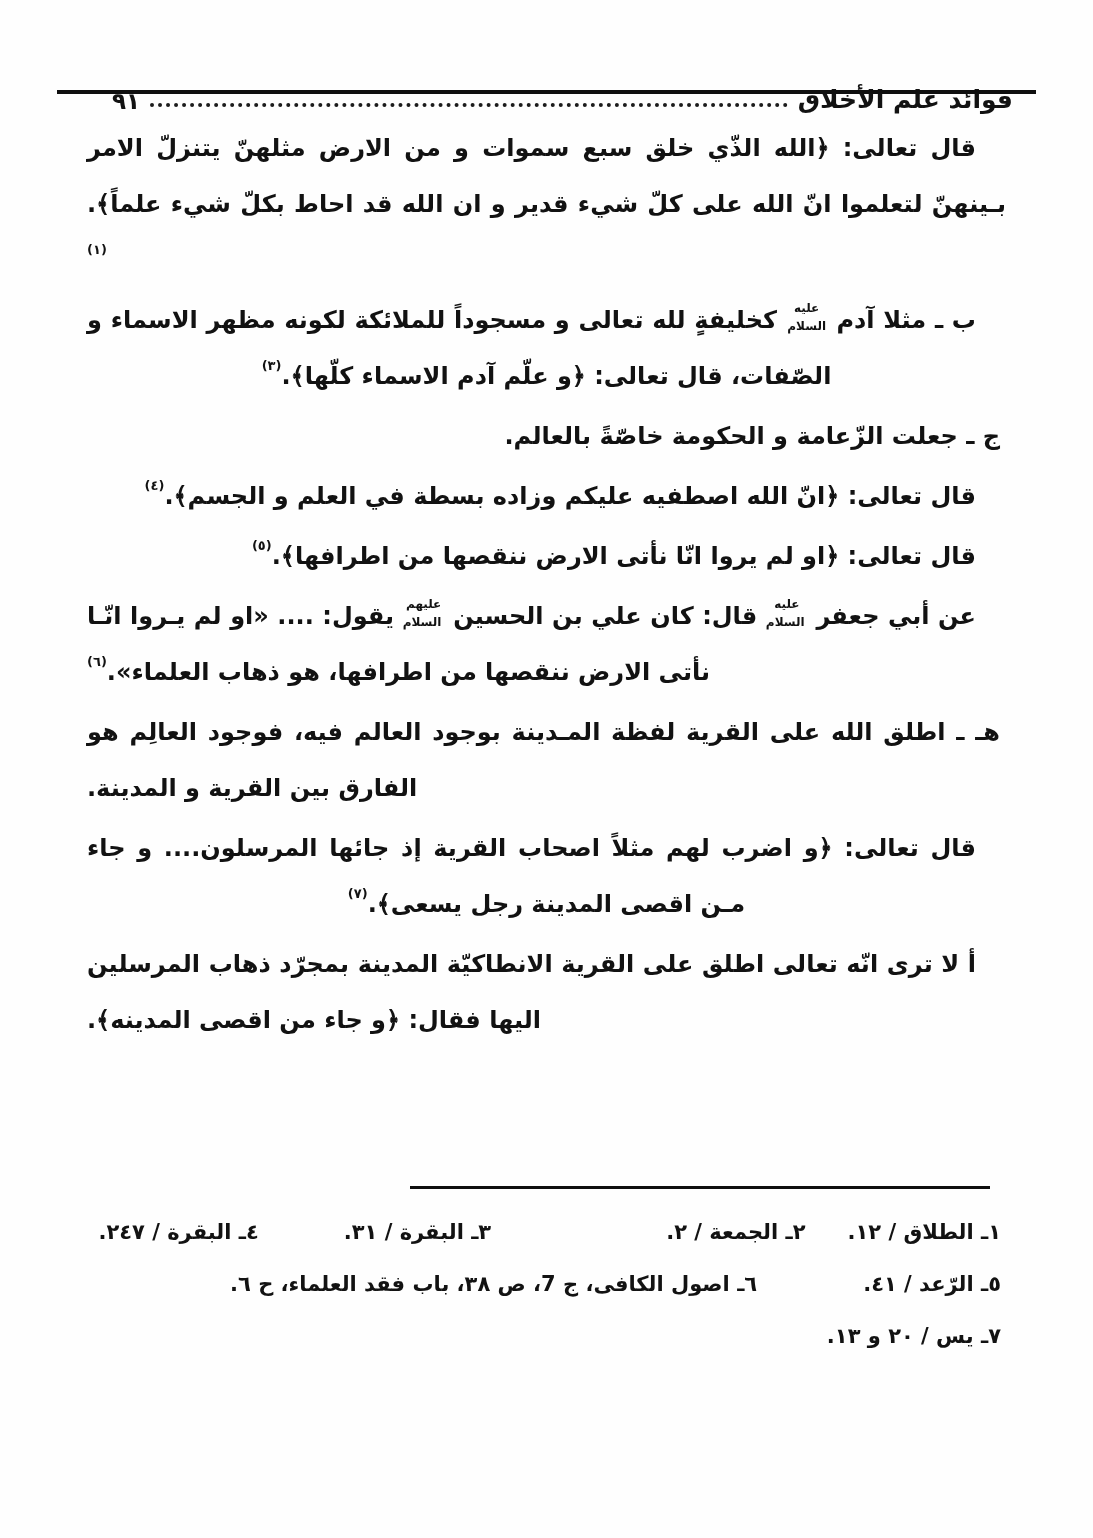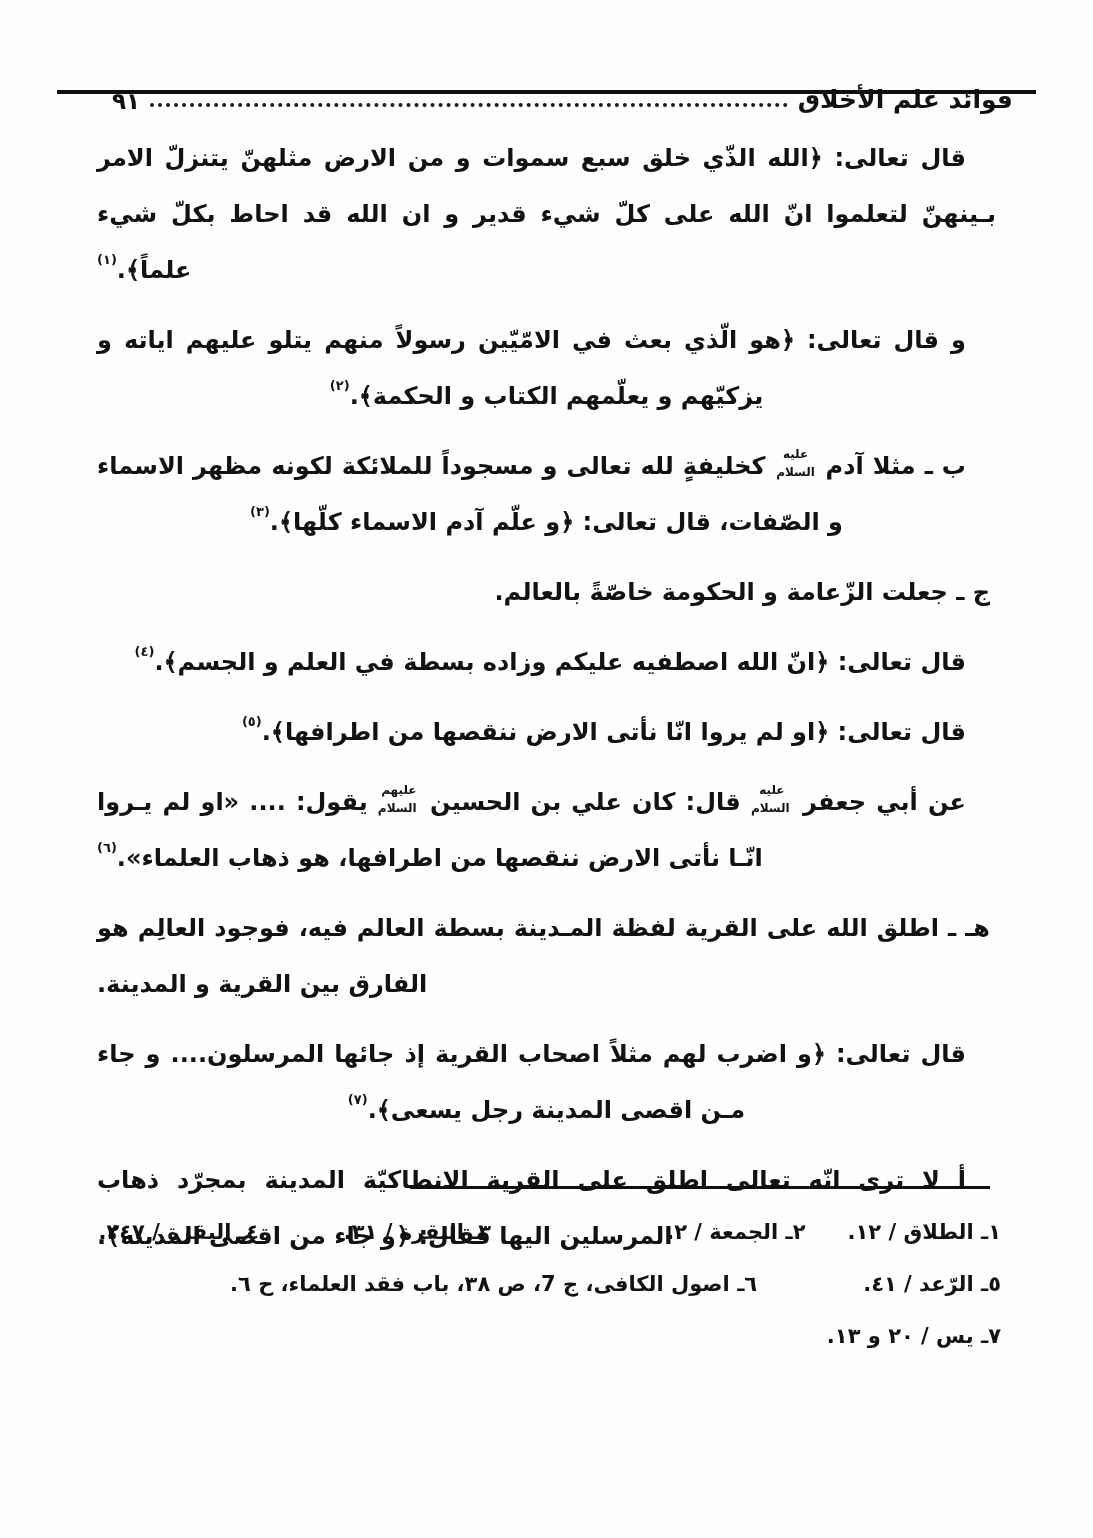--- a/index.html
+++ b/index.html
@@ -46,21 +46,21 @@
   .bodytext {
     position: absolute;
     top: 116px;
     right: 83px;
     left: 83px;
     font-size: 24px;
     line-height: 56px;
     font-weight: bold;
     text-align: justify;
   }
-  .para { margin: 14px; padding: 0; text-align: justify; }
+  .para { margin: 4px; padding: 0; text-align: justify; }
   .para.al-left   { text-align-last: left; }
   .para.al-center { text-align-last: center; }
   .para.al-right  { text-align-last: right; }
   .ind-quote { text-indent: 30px; }
   .ind-item  { text-indent: 6px; }
 
   .hon {
     display: inline-block;
     width: 42px;
     min-width: 42px;
@@ -109,27 +109,26 @@
 
   <header class="hdr">
     <span class="hdr-title">فوائد علم الأخلاق</span>
     <span class="hdr-leader"></span>
     <span class="hdr-num">٩١</span>
   </header>
   <div class="hdr-rule"></div>
 
   <main class="bodytext" id="paragraphs">
       <p class="para ind-quote al-left"><span>قال تعالى: ﴿الله الذّي خلق سبع سموات و من الارض مثلهنّ يتنزلّ الامر بـينهنّ لتعلموا انّ الله على كلّ شيء قدير و ان الله قد احاط بكلّ شيء علماً﴾.</span><sup class="fn-marker">(١)</sup></p>
-      <p class="para ind-quote al-center"><span>و قال تعالى: ﴿هو الّذي بعث في الامّيّين رسولاً منهم يتلو عليهم اياته و يزكيّهم و يعلّمهم الكتاب و الحكمة﴾.</span><sup class="fn-marker">(٢)</sup></p>
       <p class="para ind-quote al-center"><span>ب ـ مثلا آدم </span><span class="hon">عليه السلام</span><span> كخليفةٍ لله تعالى و مسجوداً للملائكة لكونه مظهر الاسماء و الصّفات، قال تعالى: ﴿و علّم آدم الاسماء كلّها﴾.</span><sup class="fn-marker">(٣)</sup></p>
       <p class="para ind-item al-right"><span>ج ـ جعلت الزّعامة و الحكومة خاصّةً بالعالم.</span></p>
       <p class="para ind-quote al-right"><span>قال تعالى: ﴿انّ الله اصطفيه عليكم وزاده بسطة في العلم و الجسم﴾.</span><sup class="fn-marker">(٤)</sup></p>
       <p class="para ind-quote al-right"><span>قال تعالى: ﴿او لم يروا انّا نأتى الارض ننقصها من اطرافها﴾.</span><sup class="fn-marker">(٥)</sup></p>
       <p class="para ind-quote al-left"><span>عن أبي جعفر </span><span class="hon">عليه السلام</span><span> قال: كان علي بن الحسين </span><span class="hon">عليهم السلام</span><span> يقول: .... «او لم يـروا انّـا نأتى الارض ننقصها من اطرافها، هو ذهاب العلماء».</span><sup class="fn-marker">(٦)</sup></p>
-      <p class="para ind-item al-left"><span>هـ ـ اطلق الله على القرية لفظة المـدينة بسطة العالم فيه، فوجود العالِم هو الفارق بين القرية و المدينة.</span></p>
+      <p class="para ind-item al-left"><span>هـ ـ اطلق الله على القرية لفظة المـدينة بوجود العالم فيه، فوجود العالِم هو الفارق بين القرية و المدينة.</span></p>
       <p class="para ind-quote al-center"><span>قال تعالى: ﴿و اضرب لهم مثلاً اصحاب القرية إذ جائها المرسلون.... و جاء مـن اقصى المدينة رجل يسعى﴾.</span><sup class="fn-marker">(٧)</sup></p>
       <p class="para ind-quote al-left"><span>أ لا ترى انّه تعالى اطلق على القرية الانطاكيّة المدينة بمجرّد ذهاب المرسلين اليها فقال: ﴿و جاء من اقصى المدينه﴾.</span></p>
     </main>
 
   <div class="fn-rule"></div>
   <section class="fns" id="footnotes">
       <div class="fn-row row-0">
         <span class="fn-item">١ـ الطلاق / ١٢.</span>
         <span class="fn-item">٢ـ الجمعة / ٢.</span>
         <span class="fn-item">٣ـ البقرة / ٣١.</span>

